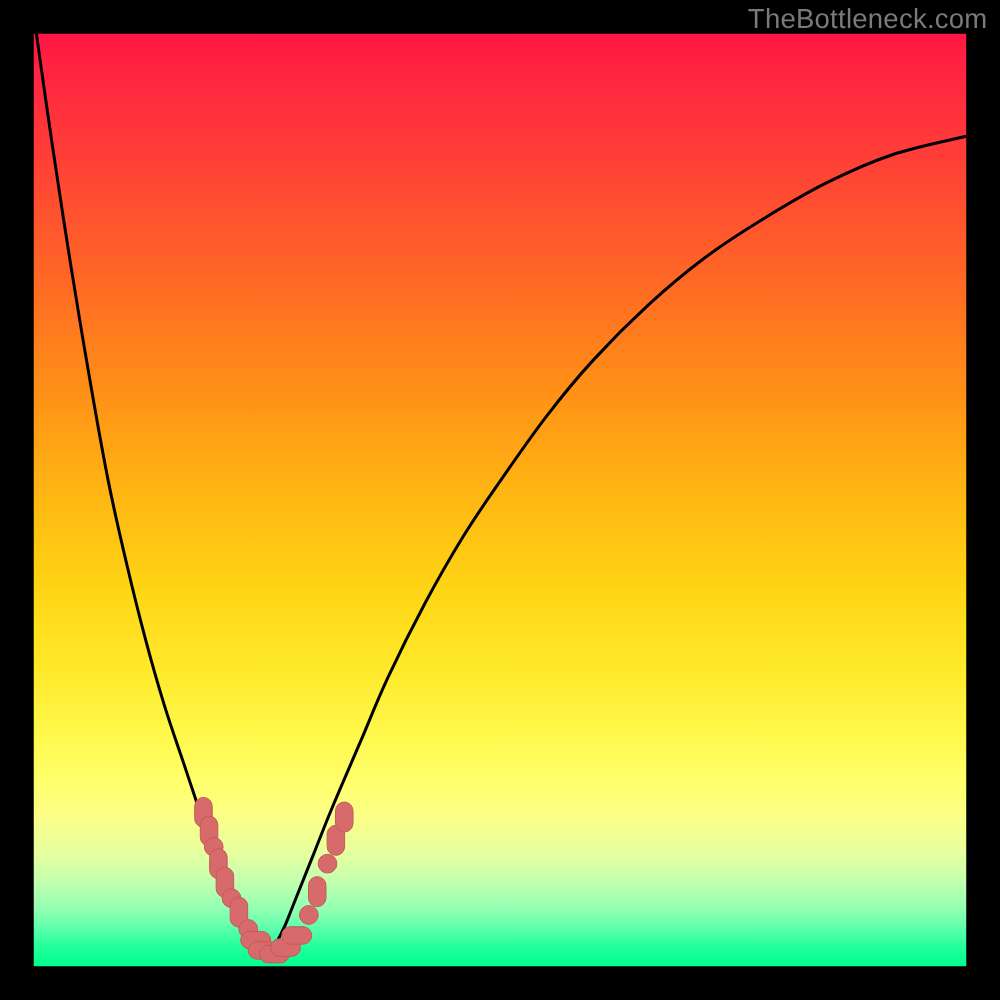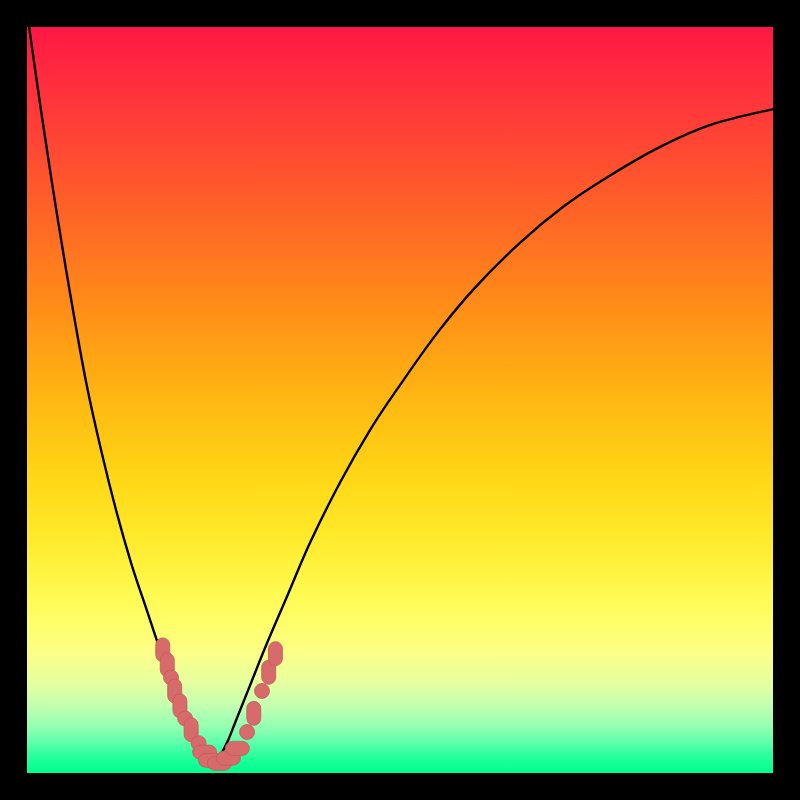--- a/index.html
+++ b/index.html
@@ -60,20 +60,21 @@
     left: 0;
     width: 746px;
     height: 746px;
     overflow: visible;
   }
 </style>
 </head>
 <body>
 
 <div class="frame">
+  <div class="watermark">TheBottleneck.com</div>
   <div class="plot">
     <svg class="curves" viewBox="0 0 746 746">
       <g id="curve-lines">
           <path d="M 0.00 -14.92 C 2.69 3.88, 9.55 53.26, 14.92 89.52 C 20.29 125.78, 24.47 152.93, 29.84 186.50 C 35.21 220.07, 39.39 245.14, 44.76 276.02 C 50.13 306.90, 54.31 331.22, 59.68 358.08 C 65.05 384.94, 69.23 402.39, 74.60 425.22 C 79.97 448.05, 84.15 464.76, 89.52 484.90 C 94.89 505.04, 99.07 519.66, 104.44 537.12 C 109.81 554.58, 115.33 569.79, 119.36 581.88 C 123.39 593.97, 124.13 596.20, 126.82 604.26 C 129.51 612.32, 131.59 618.58, 134.28 626.64 C 136.97 634.70, 139.05 640.96, 141.74 649.02 C 144.43 657.08, 146.51 664.69, 149.20 671.40 C 151.89 678.11, 153.97 680.95, 156.66 686.32 C 159.35 691.69, 161.43 695.87, 164.12 701.24 C 166.81 706.61, 168.89 711.46, 171.58 716.16 C 174.27 720.86, 176.35 723.32, 179.04 727.35 C 181.73 731.38, 185.16 736.53, 186.50 738.54" fill="none" stroke="#000000" stroke-width="2.4"></path>
           <path d="M 186.50 738.54 C 187.84 736.53, 191.27 732.05, 193.96 727.35 C 196.65 722.65, 198.73 718.47, 201.42 712.43 C 204.11 706.39, 204.85 703.85, 208.88 693.78 C 212.91 683.71, 218.43 669.91, 223.80 656.48 C 229.17 643.05, 232.01 635.29, 238.72 619.18 C 245.43 603.07, 253.04 585.76, 261.10 566.96 C 269.16 548.16, 274.08 534.88, 283.48 514.74 C 292.88 494.60, 302.58 475.20, 313.32 455.06 C 324.06 434.92, 332.42 420.30, 343.16 402.84 C 353.90 385.38, 360.91 375.54, 373.00 358.08 C 385.09 340.62, 396.87 323.32, 410.30 305.86 C 423.73 288.40, 432.83 277.21, 447.60 261.10 C 462.37 244.99, 476.25 231.11, 492.36 216.34 C 508.47 201.57, 521.01 191.13, 537.12 179.04 C 553.23 166.95, 564.42 159.94, 581.88 149.20 C 599.34 138.46, 615.30 128.76, 634.10 119.36 C 652.90 109.96, 666.18 103.69, 686.32 96.98 C 706.46 90.27, 735.26 84.75, 746.00 82.06" fill="none" stroke="#000000" stroke-width="2.4"></path>
         </g>
       <g id="marker-group">
           <rect x="128.77" y="610.91" width="14" height="24" rx="7" fill="#d76a6a" stroke="#c45a5a" stroke-width="0.8"></rect>
           <rect x="133.25" y="625.83" width="14" height="24" rx="7" fill="#d76a6a" stroke="#c45a5a" stroke-width="0.8"></rect>
           <circle cx="143.98" cy="650.51" r="7.5" fill="#d76a6a" stroke="#c45a5a" stroke-width="0.8"></circle>

